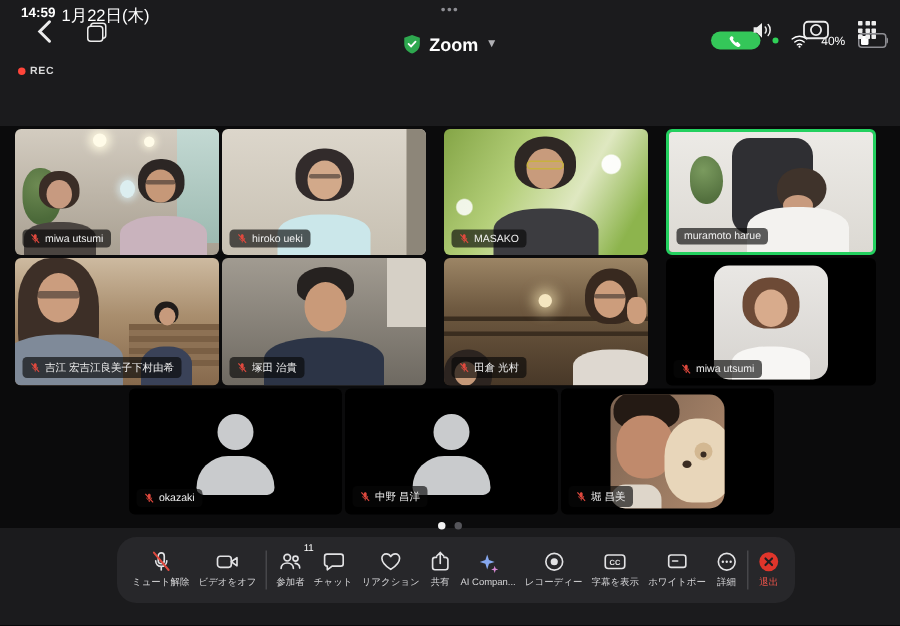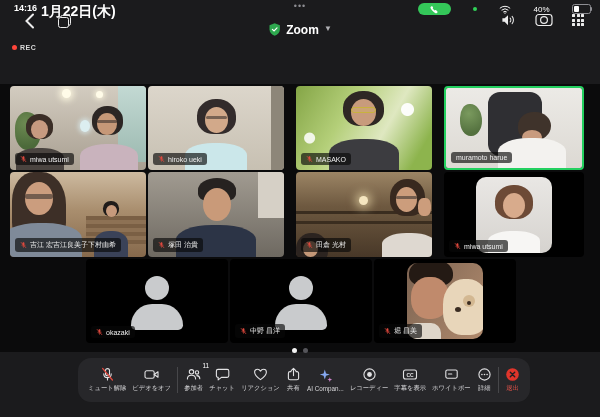--- a/index.html
+++ b/index.html
@@ -2,23 +2,23 @@
 <html><head>
 <meta charset="utf-8">
 <style>
   html,body{margin:0;padding:0;background:#000;}
   .screen{position:relative;width:600px;height:417px;background:#1b1b1d;overflow:hidden;
           font-family:"Liberation Sans",sans-serif;-webkit-font-smoothing:antialiased;}
   .abs{position:absolute;}
 
   
   .time{left:14px;top:3px;font-size:9px;font-weight:bold;color:#fff;}
-  .date{left:41px;top:3px;font-size:14px;font-weight:bold;color:#fff;}
+  .date{left:41px;top:3px;font-size:11px;font-weight:normal;color:#fff;}
   .mdots{left:50%;top:1px;transform:translateX(-50%);color:#8e8e93;font-size:9px;letter-spacing:1px;}
-  .sright{right:8px;top:3px;display:flex;align-items:center;gap:22px;}
+  .sright{right:8px;top:21px;display:flex;align-items:center;gap:8px;}
   .callpill{width:33px;height:12px;border-radius:6.5px;background:#34c759;display:flex;align-items:center;justify-content:center;}
   .gdot{width:4px;height:4px;border-radius:50%;background:#30d158;}
   .pct{font-size:8px;color:#fff;}
   .bshell{width:17px;height:8px;border:1px solid #8e8e93;border-radius:2.5px;position:relative;}
   .bfill{position:absolute;left:1px;top:1px;bottom:1px;width:5px;background:#fff;border-radius:1px;}
   .bnub{width:1.5px;height:3.5px;background:#8e8e93;border-radius:0 1px 1px 0;}
 
   
   .back{left:24px;top:13px;cursor:pointer;}
   .appsw{left:58px;top:15px;width:13px;height:13px;cursor:pointer;}
@@ -83,21 +83,21 @@
   .tlabel{font-size:6.3px;color:#d6d6d8;white-space:nowrap;}
   .leave .tlabel{color:#f4564c;}
   .sep{width:1px;height:26px;background:#47474a;}
   .badge{position:absolute;top:-5px;right:-8px;font-size:6.5px;color:#fff;}
 </style>
 </head>
 <body>
 
 <div class="screen">
 
-  <div class="abs time">14:16</div>
+  <div class="abs time">14:59</div>
   <div class="abs date">1月22日(木)</div>
   <div class="abs mdots">•••</div>
   <div class="abs sright">
     <span class="callpill">
       <svg width="9" height="9" viewBox="0 0 9 9">
           <path d="M2.3 1.4C2 1.1 1.5 1.1 1.2 1.4l-.4.4c-.4.4-.5 1-.2 1.5 1.1 2 2.9 3.8 4.9 4.9.5.3 1.1.2 1.5-.2l.4-.4c.3-.3.3-.8 0-1.1L6.2 5.3c-.3-.3-.7-.3-1-.1l-.5.3C3.9 5 3.1 4.2 2.6 3.3l.3-.5c.2-.3.2-.7-.1-1z" fill="#fff"></path>
         </svg>
     </span>
     <span class="gdot"></span>
     <svg width="12" height="9" viewBox="0 0 15 11" fill="none" stroke="#fff" stroke-width="1.2" stroke-linecap="round">

